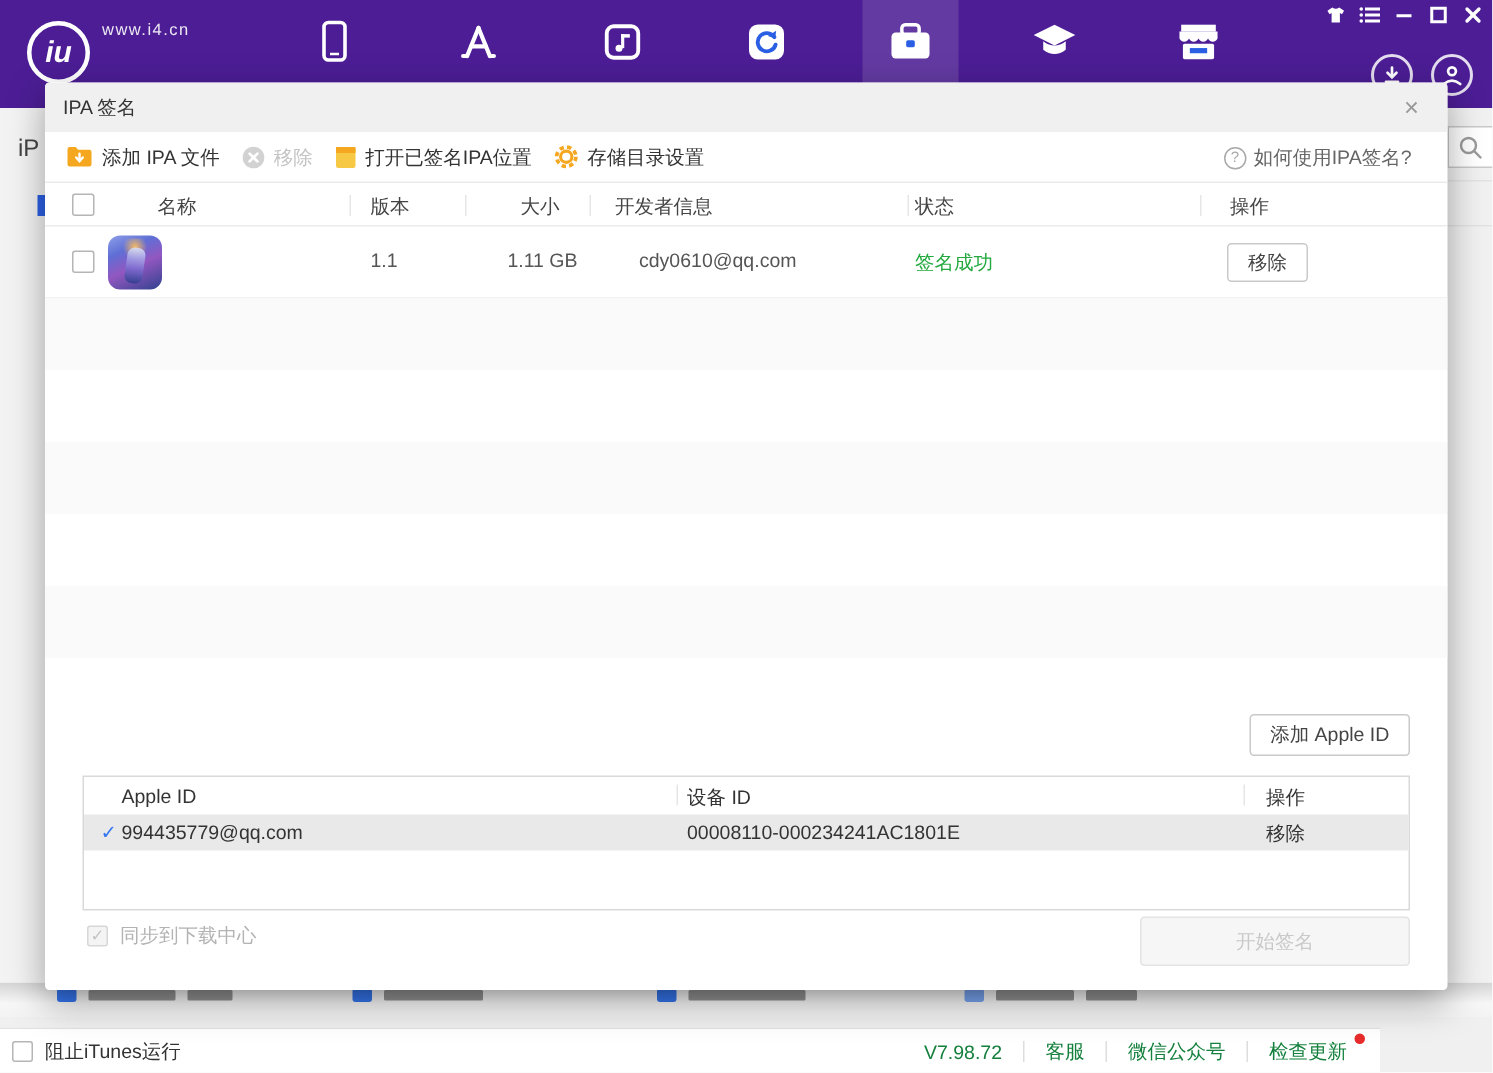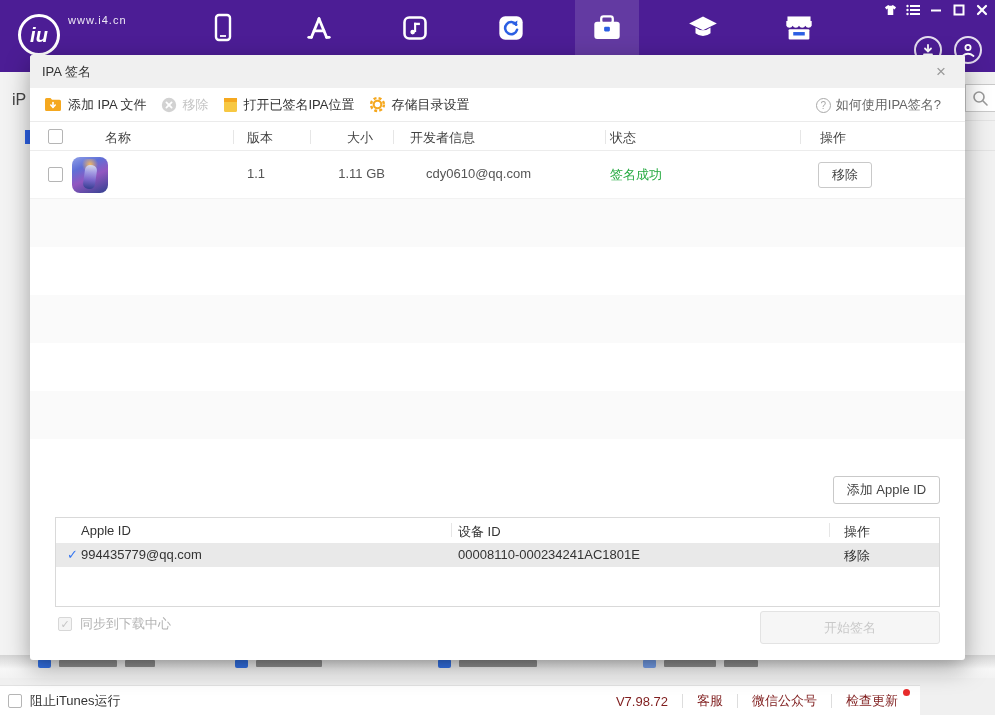--- a/index.html
+++ b/index.html
@@ -82,21 +82,21 @@
   .under-shadow { position:absolute; left:0; top:0; width:995px; height:14px; background:linear-gradient(180deg,rgba(0,0,0,.16),rgba(0,0,0,0)); }
   .under-item { position:absolute; top:4px; height:10px; display:flex; align-items:flex-start; gap:8px; }
   .ui-ic { width:13px; height:9px; background:#3576f0; border-radius:2px; }
   .ui-ic.lite { background:#7aa6f5; }
   .smudge { height:7px; background:#6a6a6a; opacity:.7; border-radius:1px; margin-top:1px; }
 
   
   .statusbar { position:absolute; left:0; top:685px; width:920px; height:30px; background:#fff; border-top:1px solid #e2e2e2; z-index:3; }
   .sb-left { position:absolute; left:8px; top:0; height:30px; display:flex; align-items:center; gap:8px; }
   .sb-label { font-size:13px; color:#333; }
-  .sb-right { position:absolute; right:22px; top:0; height:30px; display:flex; align-items:center; gap:14px; font-size:13px; color:#7f1d1d; }
+  .sb-right { position:absolute; right:22px; top:0; height:30px; display:flex; align-items:center; gap:14px; font-size:13px; color:#15803d; }
   .sb-sep { width:1px; height:14px; background:#ddd; }
   .red-dot { position:absolute; right:10px; top:3px; width:7px; height:7px; border-radius:50%; background:#e82c2c; }
 
   svg { display:block; }
 </style>
 </head>
 <body>
 
 <div class="app">
 

